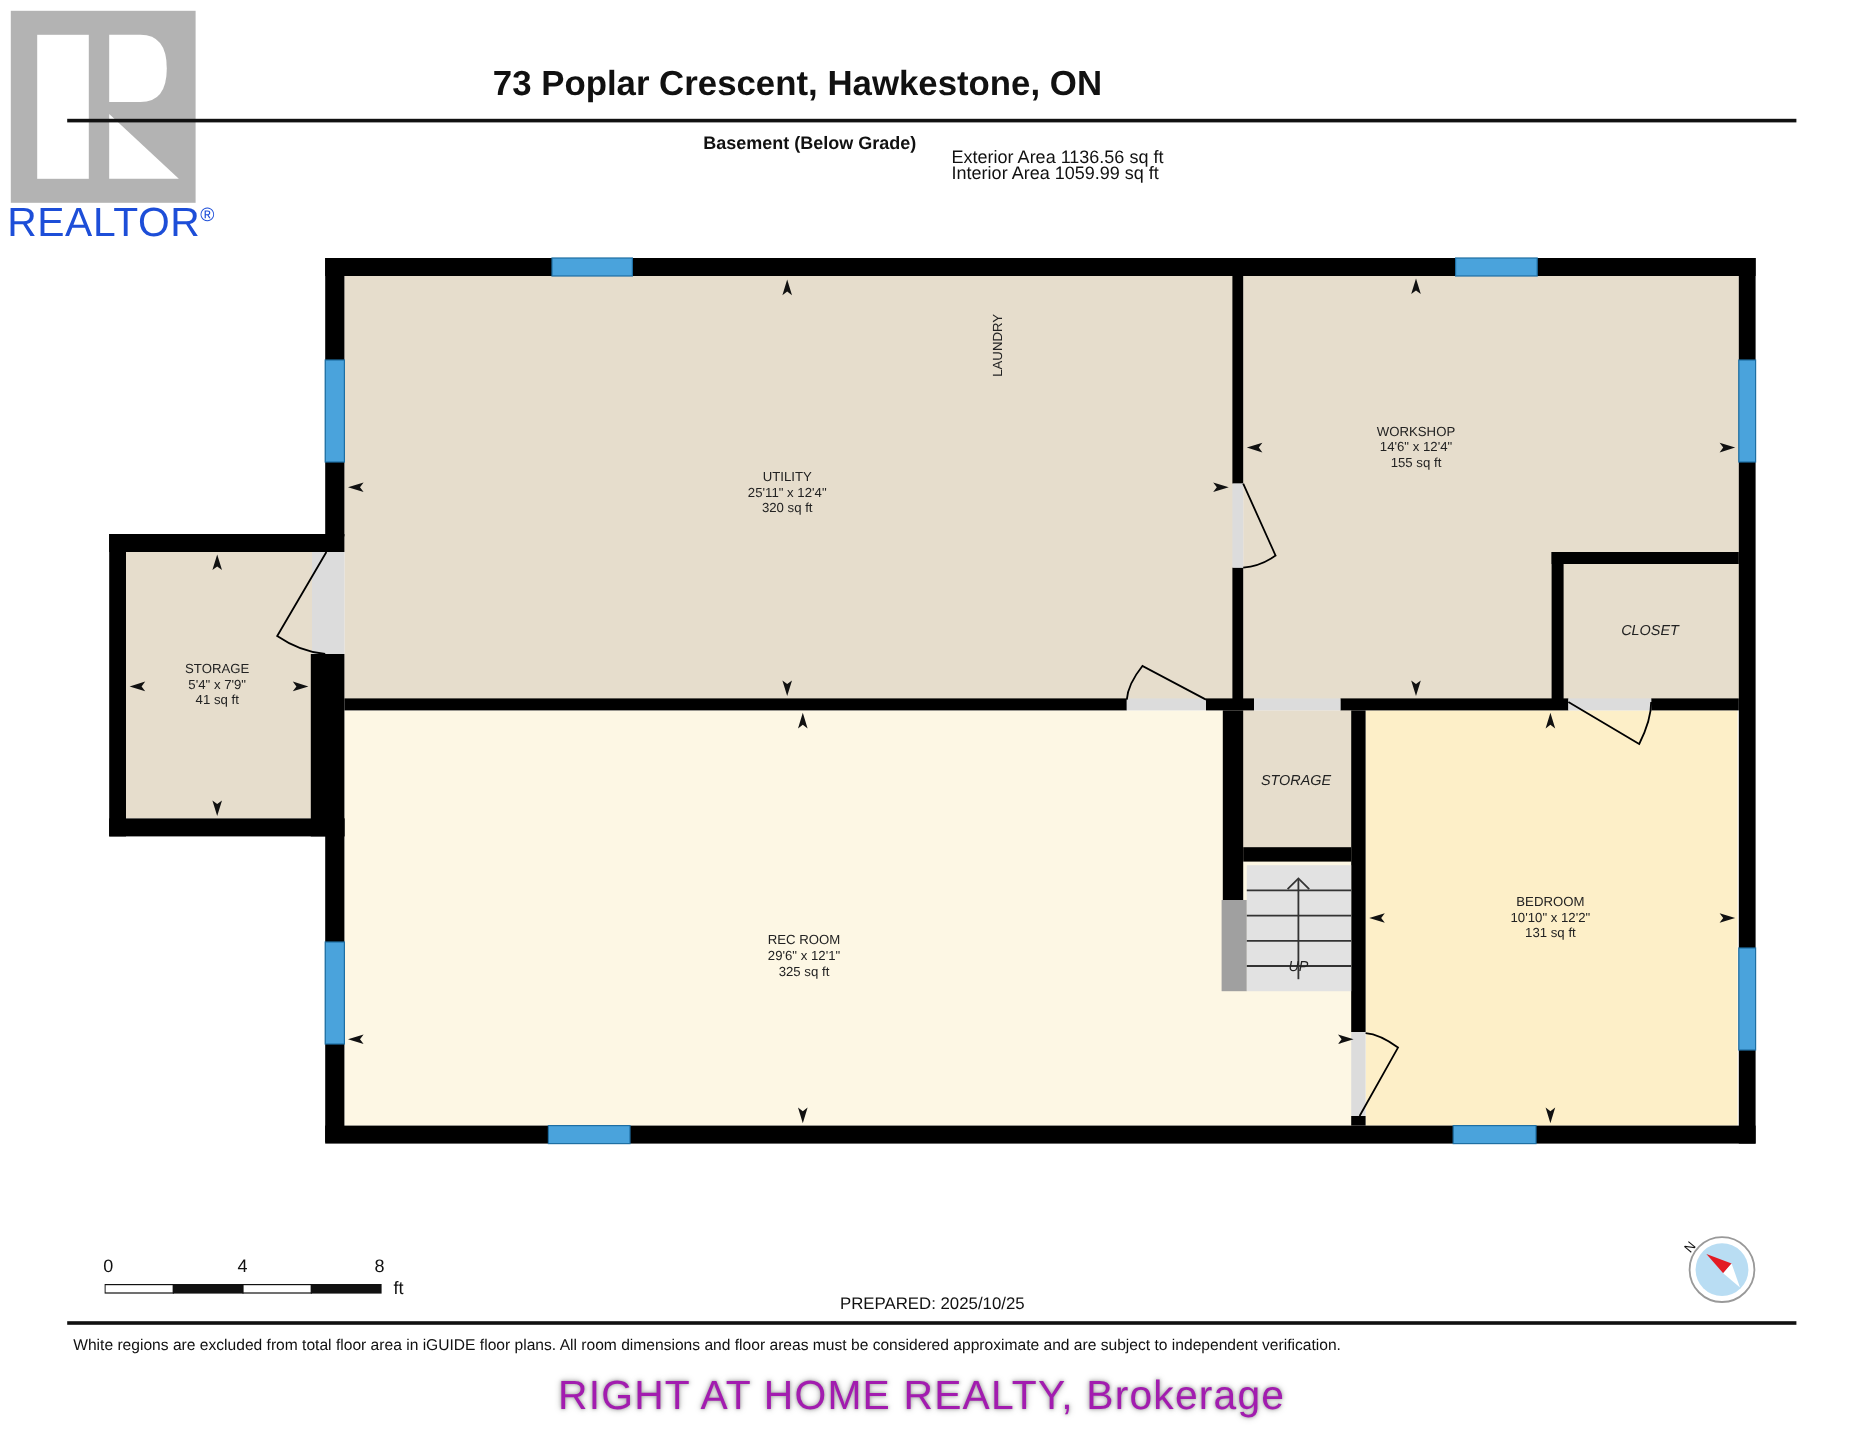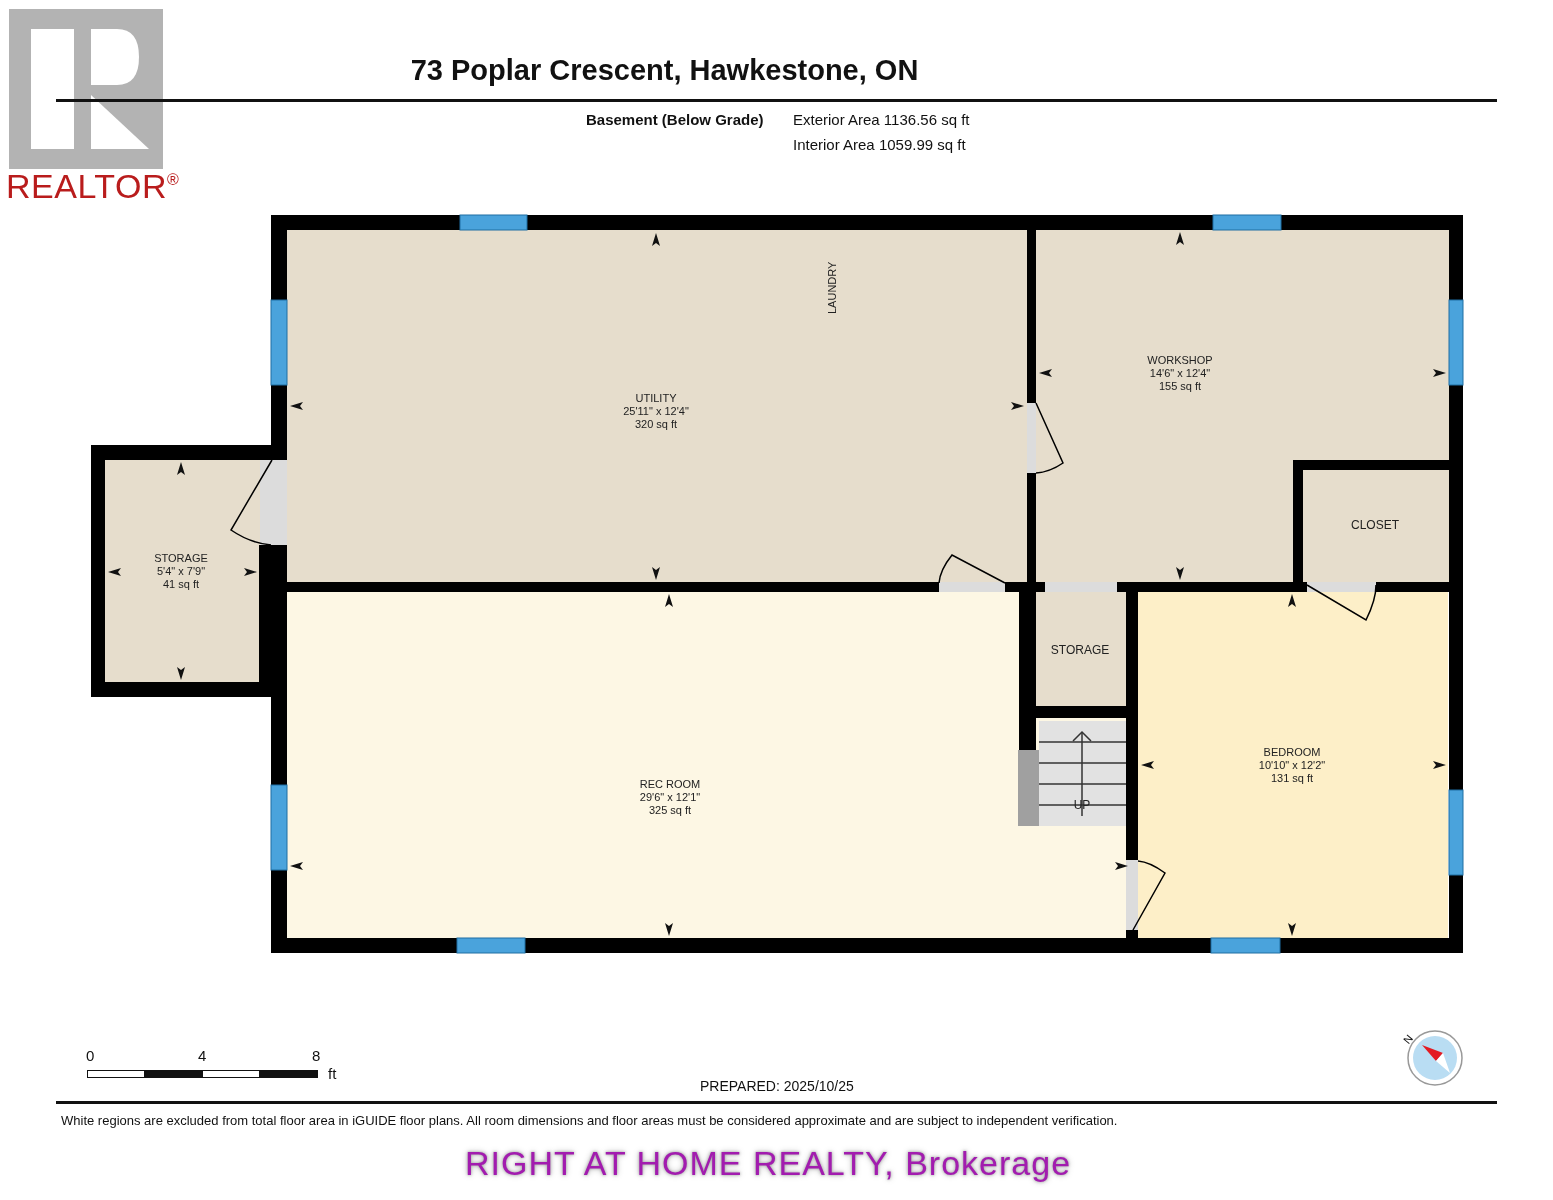--- a/index.html
+++ b/index.html
@@ -1,26 +1,26 @@
 <!DOCTYPE html>
 <html><head>
 <meta charset="utf-8">
 <style>
   html, body { margin: 0; padding: 0; background: #ffffff; }
   body { width: 1553px; height: 1200px; position: relative; overflow: hidden; font-family: "Liberation Sans", sans-serif; color: #111; }
   .abs { position: absolute; }
   .logo-box { left: 9px; top: 9px; width: 154px; height: 160px; background: #b3b3b3; }
-  .logo-text { left: 6px; top: 167px; font-size: 34px; color: #b91c1c; letter-spacing: 0.5px; font-family: "Liberation Sans", sans-serif; }
+  .logo-text { left: 6px; top: 167px; font-size: 34px; color: #1d4ed8; letter-spacing: 0.5px; font-family: "Liberation Sans", sans-serif; }
   .logo-text sup { font-size: 16px; vertical-align: top; position: relative; top: 4px; }
   .title { left: 0; width: 1329px; top: 54px; text-align: center; font-size: 29px; font-weight: bold; }
   .rule { background: #111; height: 3px; }
   .floor-label { left: 586px; top: 111px; font-size: 15px; font-weight: bold; }
   .area-line { left: 793px; font-size: 15px; }
   .room-label { position: absolute; font-size: 11px; text-align: center; line-height: 13px; color: #222; transform: translateX(-50%); white-space: nowrap; }
-  .small-label { position: absolute; font-size: 12px; color: #222; transform: translate(-50%,-50%); white-space: nowrap; }
+  .small-label { position: absolute; font-size: 12px; color: #222; transform: translate(-50%,-50%); white-space: nowrap; font-style: italic; }
   .laundry { position: absolute; font-size: 11px; color: #222; transform: rotate(-90deg); transform-origin: left top; white-space: nowrap; }
   .scale-num { font-size: 15px; }
   .prepared { left: 700px; top: 1062px; font-size: 14px; margin-top: 16px; }
   .disclaimer { left: 61px; top: 1113px; font-size: 13px; }
   .watermark { left: 465px; top: 1144px; font-size: 34px; color: #a21caf; letter-spacing: 1px; text-shadow: 0 0 3px #999, 0 0 6px #bbb; }
 </style>
 </head>
 <body>
 
 <div class="abs logo-box">
@@ -28,21 +28,21 @@
     <rect x="22" y="20" width="43" height="120" fill="#fff"></rect>
     <path d="M82 20 H108 Q130 20 130 48 Q130 76 108 76 H82 Z" fill="#fff"></path>
     <path d="M82 86 L140 140 H82 Z" fill="#fff"></path>
   </svg>
 </div>
 <div class="abs logo-text"><span>REALTOR</span><sup>®</sup></div>
 
 <div class="abs title">73 Poplar Crescent, Hawkestone, ON</div>
 <div class="abs rule" style="left:56px; top:99px; width:1441px;"></div>
 <div class="abs floor-label">Basement (Below Grade)</div>
-<div class="abs area-line" style="top:111px;">Exterior Area 1136.56 sq ft</div>
+<div class="abs area-line" style="top:123px;">Exterior Area 1136.56 sq ft</div>
 <div class="abs area-line" style="top:136px;">Interior Area 1059.99 sq ft</div>
 
 <svg class="abs" style="left:0; top:0;" width="1553" height="1000" viewBox="0 0 1553 1000">
 
   <rect x="287" y="230" width="741" height="354" fill="#e6ddcc"></rect>
   <rect x="1036" y="230" width="413" height="354" fill="#e6ddcc"></rect>
   <rect x="105" y="460" width="155" height="222" fill="#e6ddcc"></rect>
   <rect x="287" y="592" width="845" height="346" fill="#fdf7e4"></rect>
   <rect x="1036" y="592" width="90" height="124" fill="#e6ddcc"></rect>
   <rect x="1138" y="592" width="310" height="346" fill="#fdefc8"></rect>

